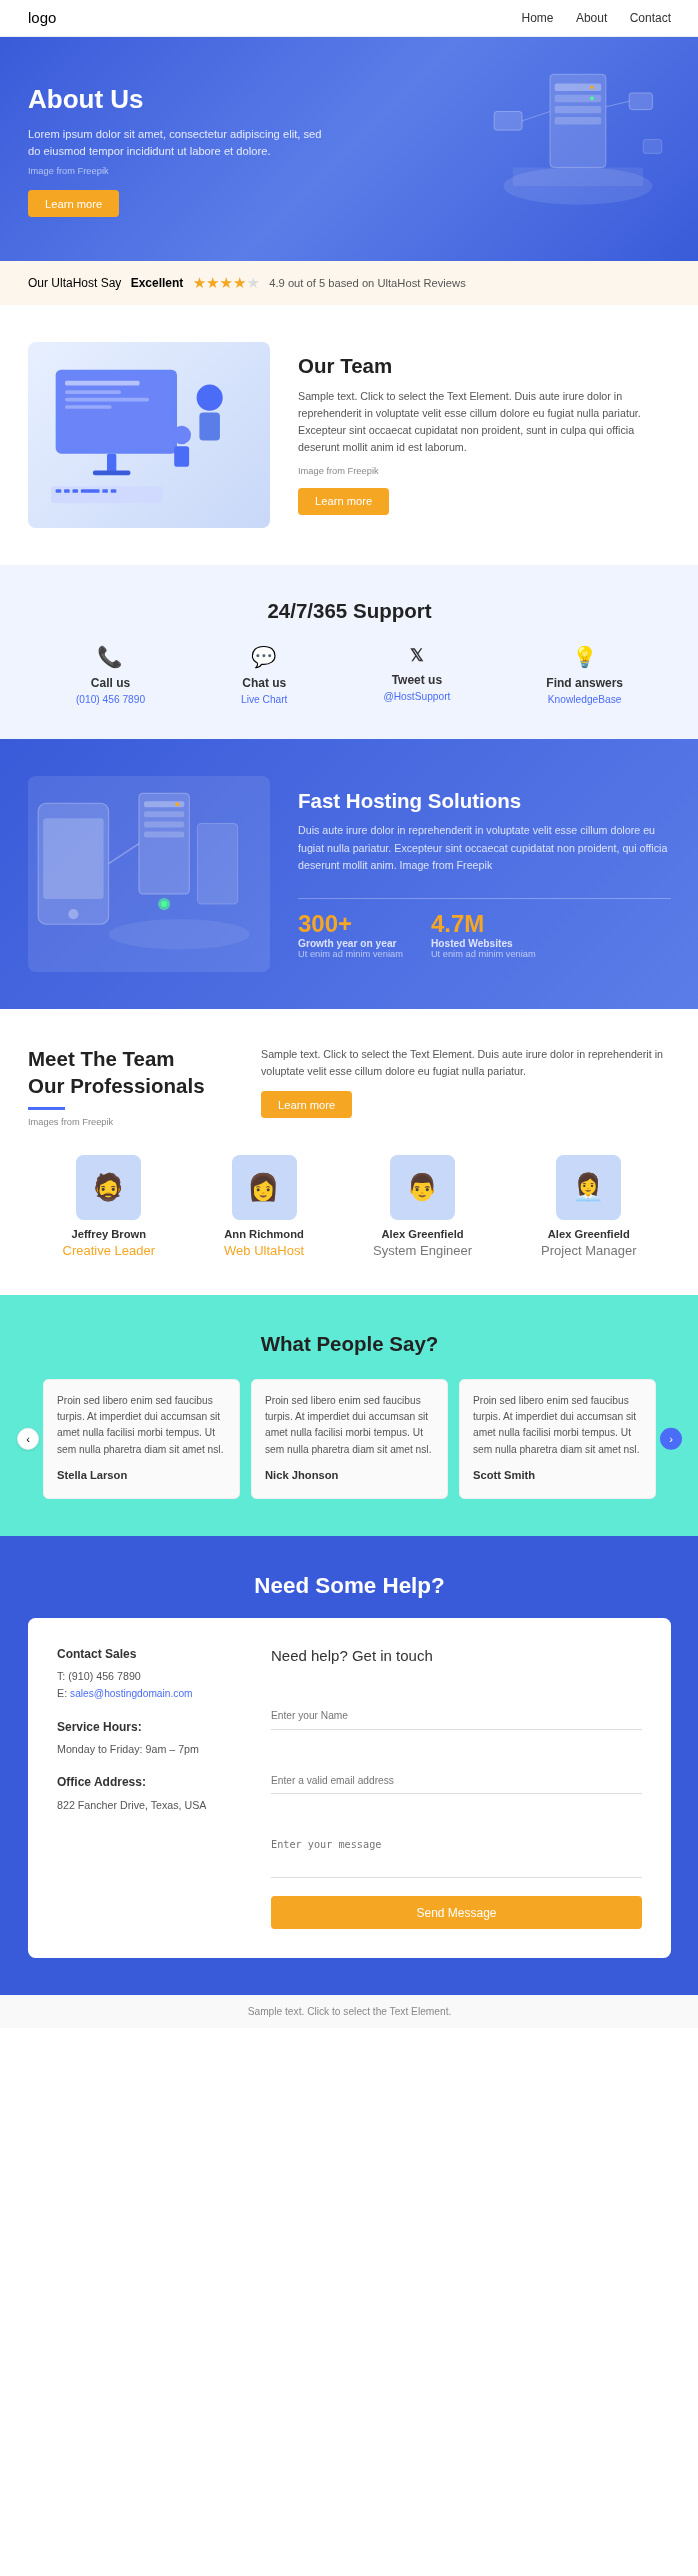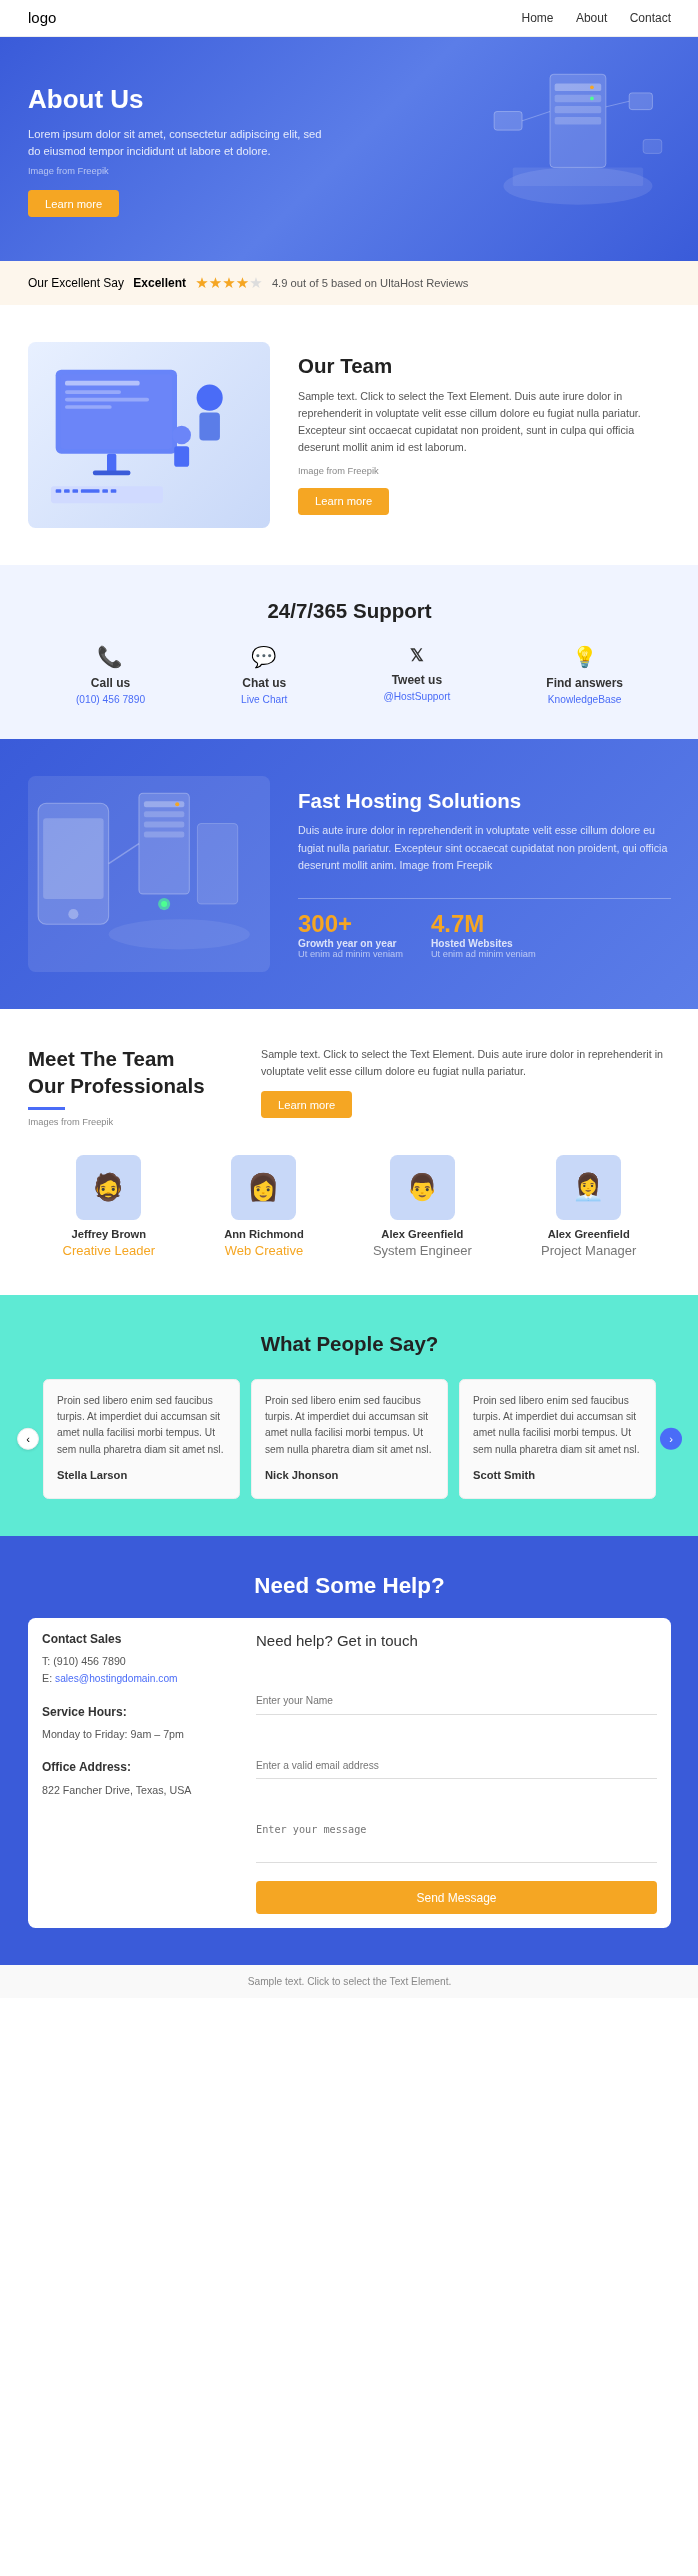--- a/index.html
+++ b/index.html
@@ -123,21 +123,21 @@
       font-size: 11.2px; color: #fff; cursor: pointer;
     }
     .testimonials-wrapper { position: relative; padding: 0 15px; }
 
     
     .help-section {
       background: #3a5bd9; padding: 37px 28px;
     }
     .help-section h2 { text-align: center; color: #fff; font-size: 22.4px; margin-bottom: 18.6px; }
     .help-inner {
-      background: #fff; border-radius: 7.5px; padding: 14px; display: flex; gap: 28px; justify-content: space-between;
+      background: #fff; border-radius: 7.5px; padding: 29px; display: flex; gap: 28px; justify-content: space-between;
     }
     .contact-info { min-width: 186px; }
     .contact-info h3 { font-size: 12px; font-weight: bold; color: #333; margin-bottom: 7.5px; }
     .contact-info p { font-size: 10.7px; color: #555; line-height: 1.6; }
     .contact-info a { color: #4a6cf7; font-size: 10.2px; text-decoration: none; }
     .contact-form { flex: 1; }
     .contact-form h3 { font-size: 15px; font-weight: normal; color: #333; margin-bottom: 11.2px; }
     .contact-form input, .contact-form textarea {
       width: 100%; border: none; border-bottom: 0.9px solid #ddd;
       padding: 7.5px 0; margin-bottom: 9.3px; font-size: 10.2px; color: #555;
@@ -196,21 +196,21 @@
       <rect x="245" y="60" width="25" height="18" rx="3" fill="rgba(255,255,255,0.15)" stroke="rgba(255,255,255,0.3)" stroke-width="1"></rect>
       <rect x="260" y="110" width="20" height="15" rx="3" fill="rgba(255,255,255,0.1)" stroke="rgba(255,255,255,0.2)" stroke-width="1"></rect>
 
       <line x1="130" y1="90" x2="160" y2="80" stroke="rgba(255,255,255,0.3)" stroke-width="1"></line>
       <line x1="245" y1="69" x2="220" y2="75" stroke="rgba(255,255,255,0.3)" stroke-width="1"></line>
     </svg>
   </div>
 </section>
 
 <div class="rating-bar">
-  <span>Our Excellent Say</span>
+  <span>Our UltaHost Say</span>
   <strong>Excellent</strong>
   <span class="stars">★★★★<span style="color:#ddd;">★</span></span>
   <span class="rating-text">4.9 out of 5 based on UltaHost Reviews</span>
 </div>
 
 <section class="our-team">
   <div class="team-img-placeholder">
     <svg viewBox="0 0 240 180" xmlns="http://www.w3.org/2000/svg">
 
       <rect x="20" y="20" width="130" height="90" rx="6" fill="#4a6cf7" opacity="0.8"></rect>
@@ -329,21 +329,21 @@
   </div>
   <div class="team-members">
     <div class="member">
       <div class="member-avatar">🧔</div>
       <span class="member-name">Jeffrey Brown</span>
       <span class="member-role">Creative Leader</span>
     </div>
     <div class="member">
       <div class="member-avatar">👩</div>
       <span class="member-name">Ann Richmond</span>
-      <span class="member-role">Web Creative</span>
+      <span class="member-role">Web UltaHost</span>
     </div>
     <div class="member">
       <div class="member-avatar">👨</div>
       <span class="member-name">Alex Greenfield</span>
       <span class="member-role gray">System Engineer</span>
     </div>
     <div class="member">
       <div class="member-avatar">👩‍💼</div>
       <span class="member-name">Alex Greenfield</span>
       <span class="member-role gray">Project Manager</span>

